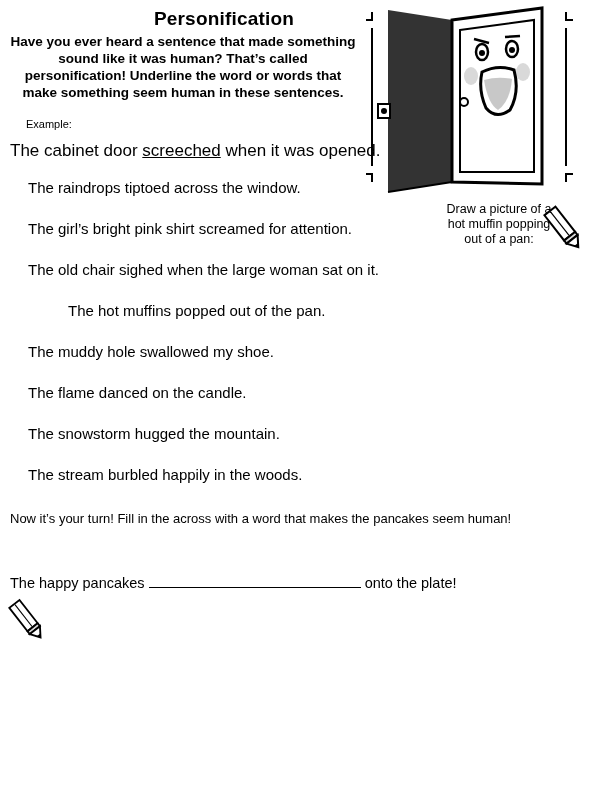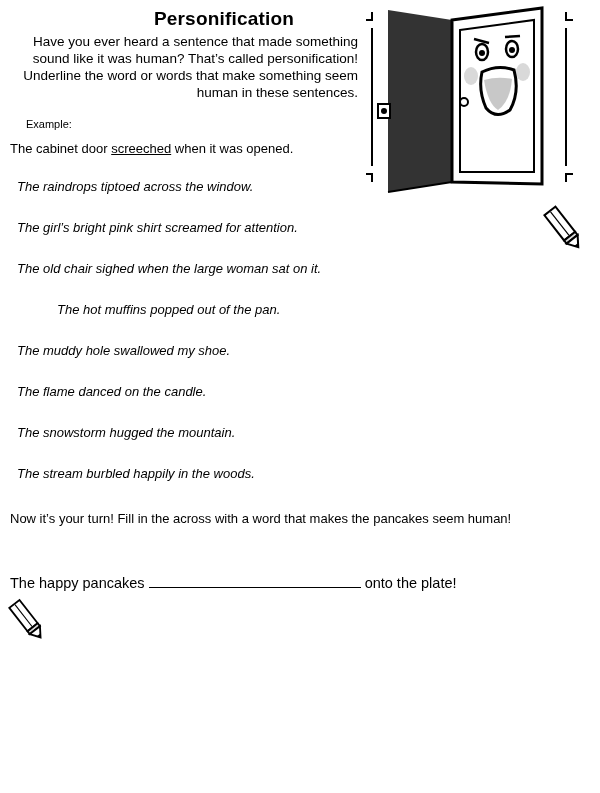--- a/index.html
+++ b/index.html
@@ -32,51 +32,51 @@
     font-size: 19px;
     font-weight: bold;
     letter-spacing: 0.2px;
     margin-left: 44px;
   }
   .intro {
     position: absolute;
     left: 8px;
     top: 33px;
     width: 350px;
-    text-align: right;
+    text-align: center;
     font-size: 13.5px;
     line-height: 17px;
+    font-weight: bold;
   }
 
   
   .example-label {
     position: absolute;
     left: 26px;
     top: 118px;
     font-size: 11px;
     font-weight: normal;
   }
   .example-sentence {
     position: absolute;
     left: 10px;
     top: 141px;
-    font-size: 13px;
+    font-size: 17px;
     white-space: nowrap;
   }
   .example-sentence .ul {
     text-decoration: underline;
   }
 
   
   .sentence {
     position: absolute;
-    left: 17px;
-    font-size: 13px;
-    white-space: nowrap;
-    font-style: italic;
+    left: 28px;
+    font-size: 15px;
+    white-space: nowrap;
   }
 
   
   .turn-prompt {
     position: absolute;
     left: 10px;
     top: 511px;
     font-size: 13px;
     white-space: nowrap;
   }
@@ -195,20 +195,21 @@
       <g transform="rotate(-38 26 26)">
         <rect x="12" y="4" width="14" height="32" fill="#ffffff" stroke="#000" stroke-width="2"></rect>
         <line x1="19" y1="5" x2="19" y2="35" stroke="#000" stroke-width="1.2"></line>
         <rect x="12" y="36" width="14" height="4" fill="#d9d9d9" stroke="#000" stroke-width="2"></rect>
         <polygon points="12,40 26,40 19,50" fill="#ffffff" stroke="#000" stroke-width="2"></polygon>
         <polygon points="16.5,46.5 21.5,46.5 19,50" fill="#000"></polygon>
       </g>
     </svg>
   </div>
 
+  <div class="draw-right">Draw a picture of a hot muffin popping out of a pan:</div>
 
   <div class="example-label">Example:</div>
   <div class="example-sentence">
     <span>The cabinet door </span><span class="ul">screeched</span><span> when it was opened.</span>
   </div>
 
   <div class="sentence" style="top:179px;">The raindrops tiptoed across the window.</div>
   <div class="sentence" style="top:220px;">The girl’s bright pink shirt screamed for attention.</div>
   <div class="sentence" style="top:261px;">The old chair sighed when the large woman sat on it.</div>
   <div class="sentence" style="top:302px;margin-left:40px;">The hot muffins popped out of the pan.</div>

